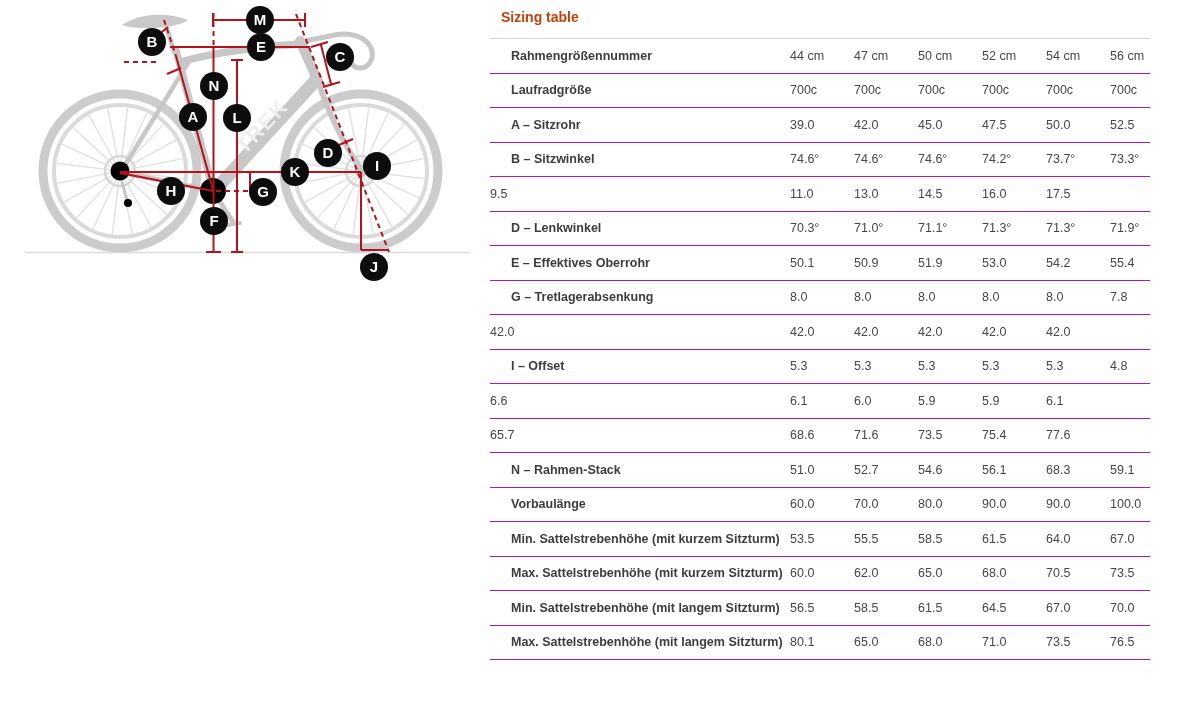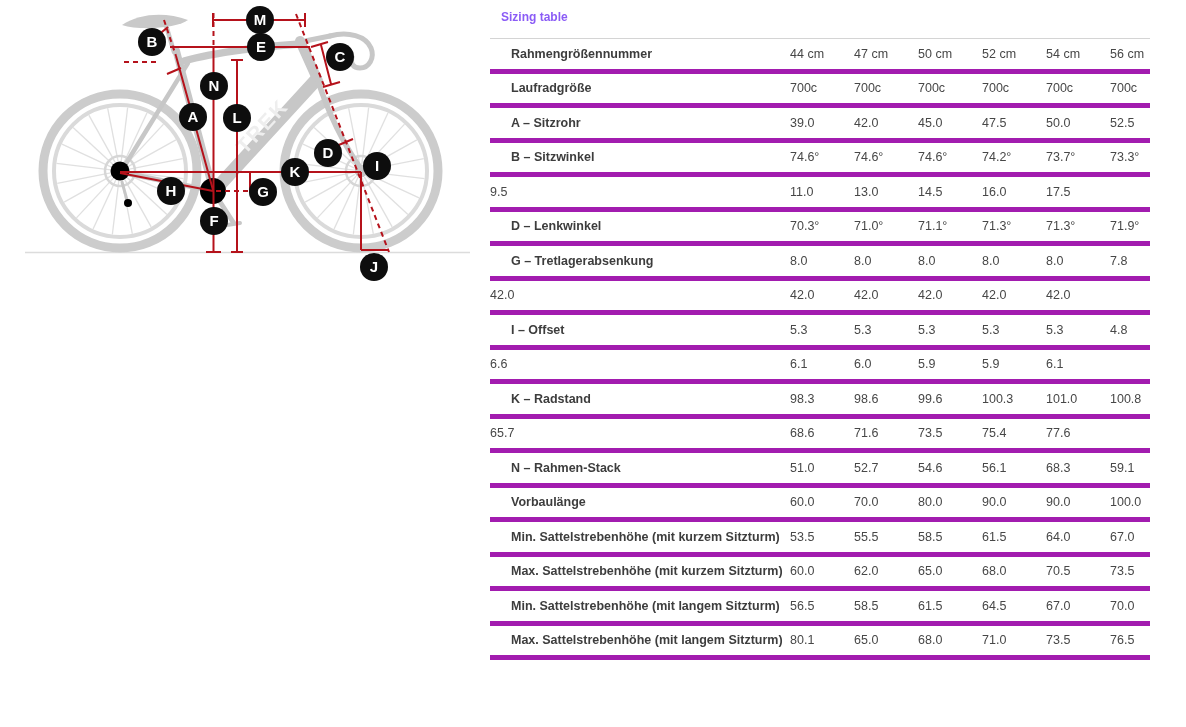--- a/index.html
+++ b/index.html
@@ -22,30 +22,30 @@
   .hub   { fill:#c6c6c6; }
   .frame path, .frame line { stroke:#c7c7c7; fill:none; stroke-linecap:round; }
   .saddle { fill:#c9c9c9; }
   .trek-text { fill:#eeeeee; font-size:21px; font-weight:700; letter-spacing:2px; }
   .dim  { stroke:var(--dim-red); stroke-width:2; fill:none; }
   .dash { stroke-dasharray:5 4; }
   .callout-letter { font-size:15px; font-weight:700; }
   
   .sizing { position:absolute; left:490px; top:0; width:660px; }
   .sizing-title {
-    font-size:12px; font-weight:700; color:#8b5cf6;
+    font-size:14px; font-weight:700; color:#c2410c;
     line-height:18px; margin:8px 0 12px 11px;
   }
   .rows { border-top:1px solid #d4d4d4; }
   .row {
     display:grid;
     grid-template-columns:300px 64px 64px 64px 64px 64px 40px;
     align-items:center;
     height:34.5px; box-sizing:border-box;
-    border-bottom:5px solid #a21caf;
+    border-bottom:1px solid #a21caf;
   }
   .row .lbl { padding-left:21px; font-size:12.5px; font-weight:700; color:#3d3d3d; white-space:nowrap; }
   .row .val { font-size:12.5px; color:#474747; white-space:nowrap; }
 </style>
 </head>
 <body style="--dim-red: #b5121b; --bike-gray: #cccccc;">
 
 <div class="diagram-wrap">
   <svg width="490" height="300" viewBox="0 0 490 300">
     <g>
@@ -264,20 +264,29 @@
       <div class="row">
         <span class="lbl">D – Lenkwinkel</span>
         <span class="val">70.3°</span>
         <span class="val">71.0°</span>
         <span class="val">71.1°</span>
         <span class="val">71.3°</span>
         <span class="val">71.3°</span>
         <span class="val">71.9°</span>
       </div>
       <div class="row">
+        <span class="lbl">E – Effektives Oberrohr</span>
+        <span class="val">50.1</span>
+        <span class="val">50.9</span>
+        <span class="val">51.9</span>
+        <span class="val">53.0</span>
+        <span class="val">54.2</span>
+        <span class="val">55.4</span>
+      </div>
+      <div class="row">
         <span class="lbl">G – Tretlagerabsenkung</span>
         <span class="val">8.0</span>
         <span class="val">8.0</span>
         <span class="val">8.0</span>
         <span class="val">8.0</span>
         <span class="val">8.0</span>
         <span class="val">7.8</span>
       </div>
       <div class="row">
         <span class="val">42.0</span>
@@ -296,29 +305,20 @@
         <span class="val">5.3</span>
         <span class="val">4.8</span>
       </div>
       <div class="row">
         <span class="val">6.6</span>
         <span class="val">6.1</span>
         <span class="val">6.0</span>
         <span class="val">5.9</span>
         <span class="val">5.9</span>
         <span class="val">6.1</span>
-      </div>
-      <div class="row">
-        <span class="lbl">K – Radstand</span>
-        <span class="val">98.3</span>
-        <span class="val">98.6</span>
-        <span class="val">99.6</span>
-        <span class="val">100.3</span>
-        <span class="val">101.0</span>
-        <span class="val">100.8</span>
       </div>
       <div class="row">
         <span class="val">65.7</span>
         <span class="val">68.6</span>
         <span class="val">71.6</span>
         <span class="val">73.5</span>
         <span class="val">75.4</span>
         <span class="val">77.6</span>
       </div>
       <div class="row">

